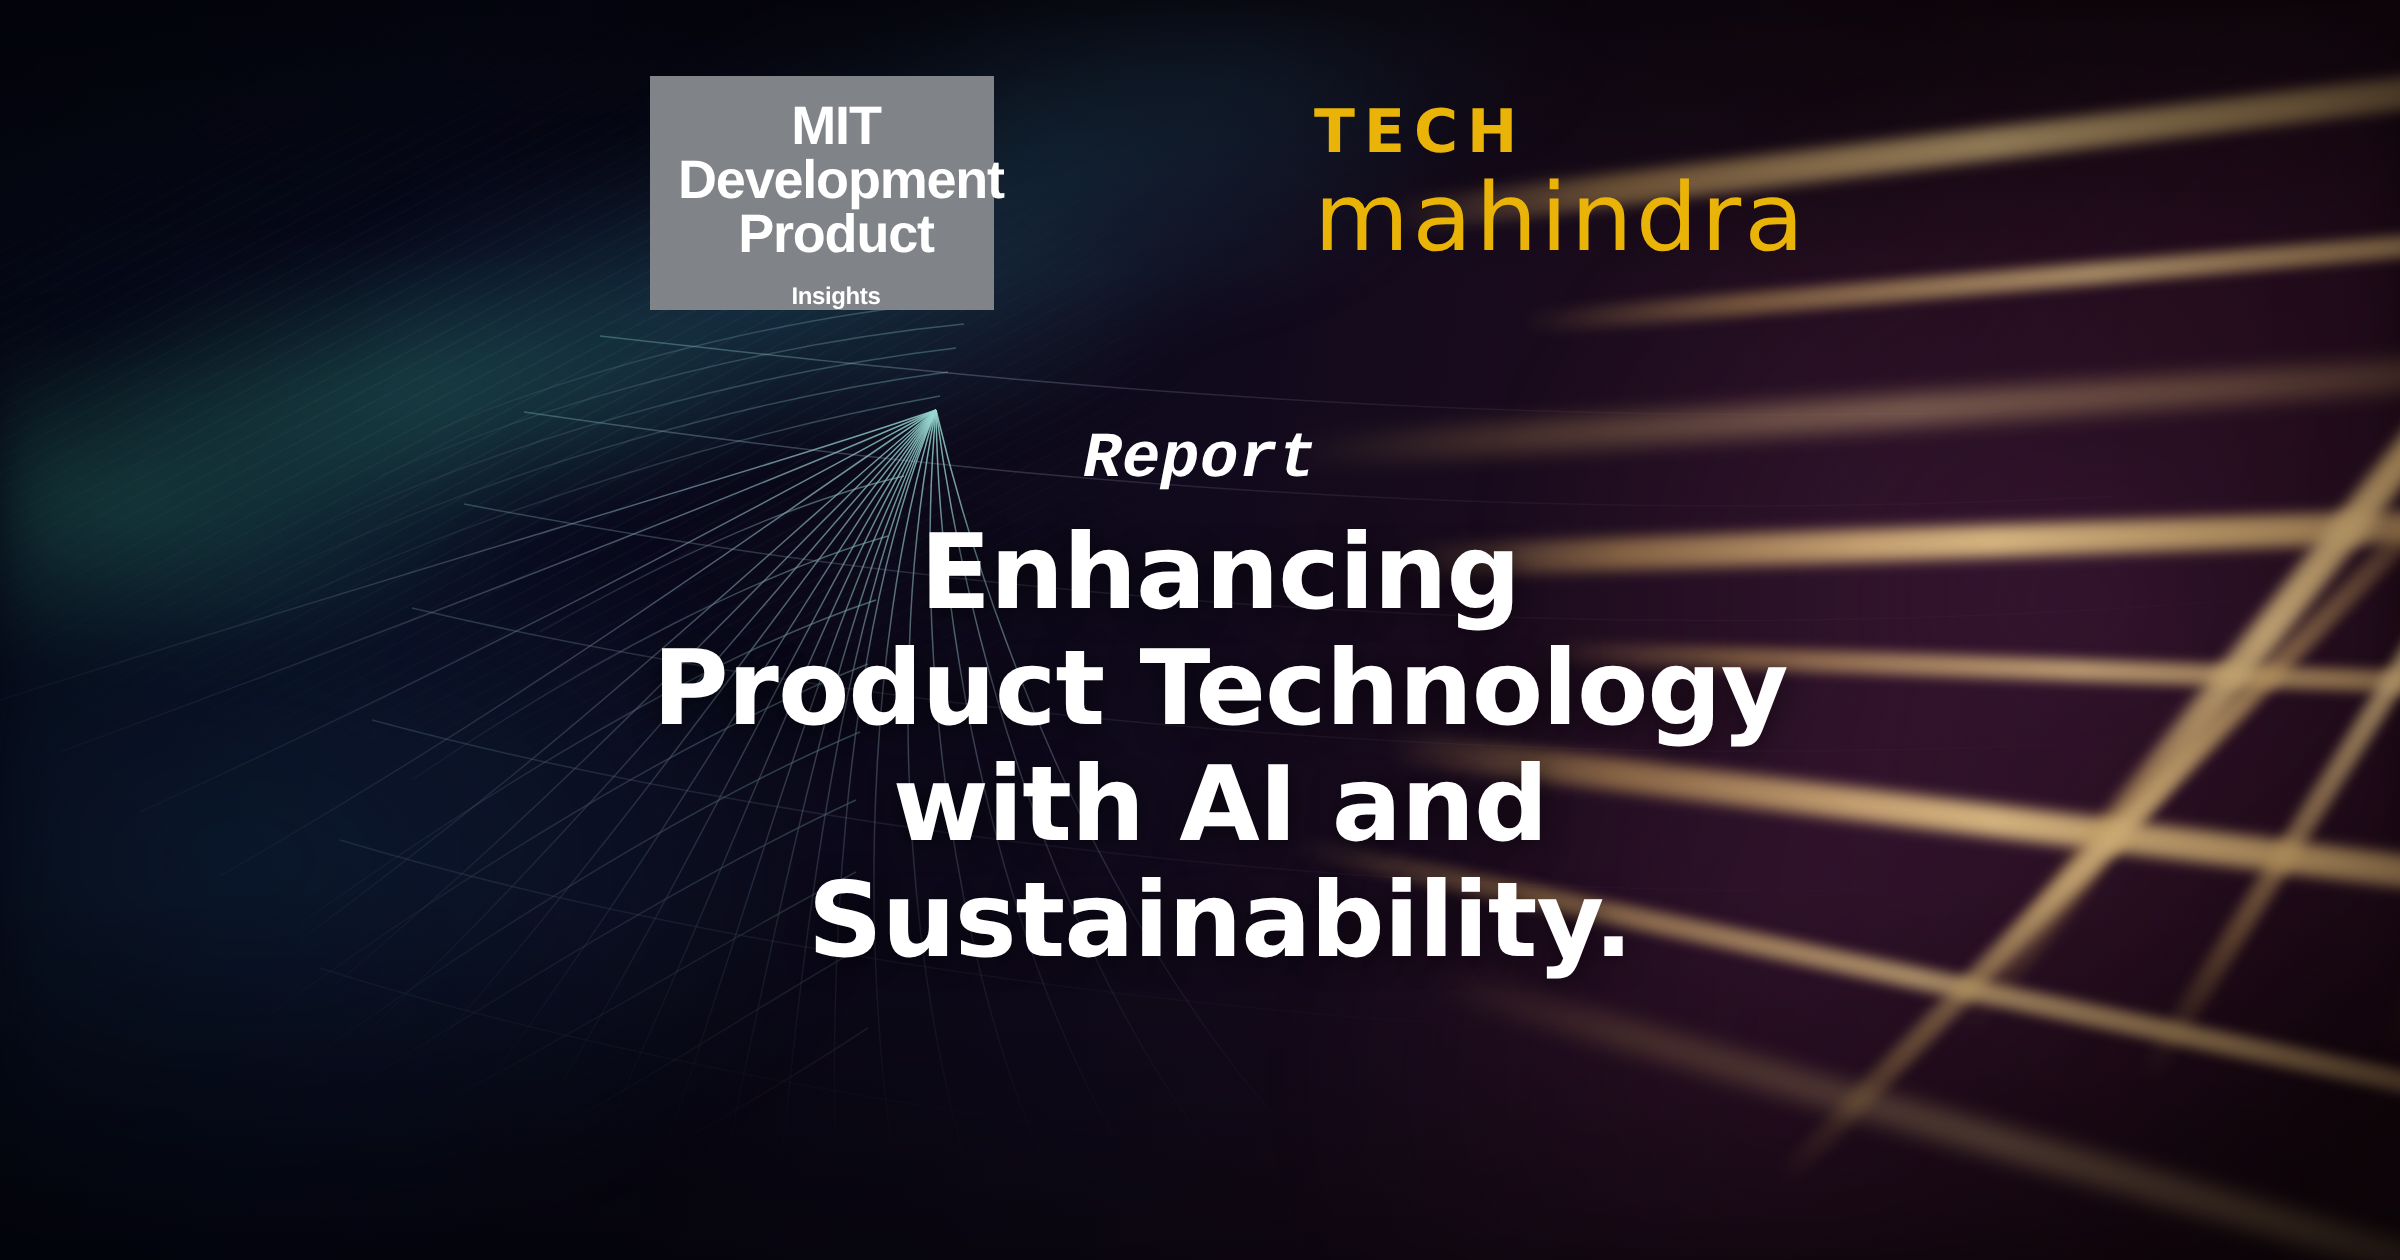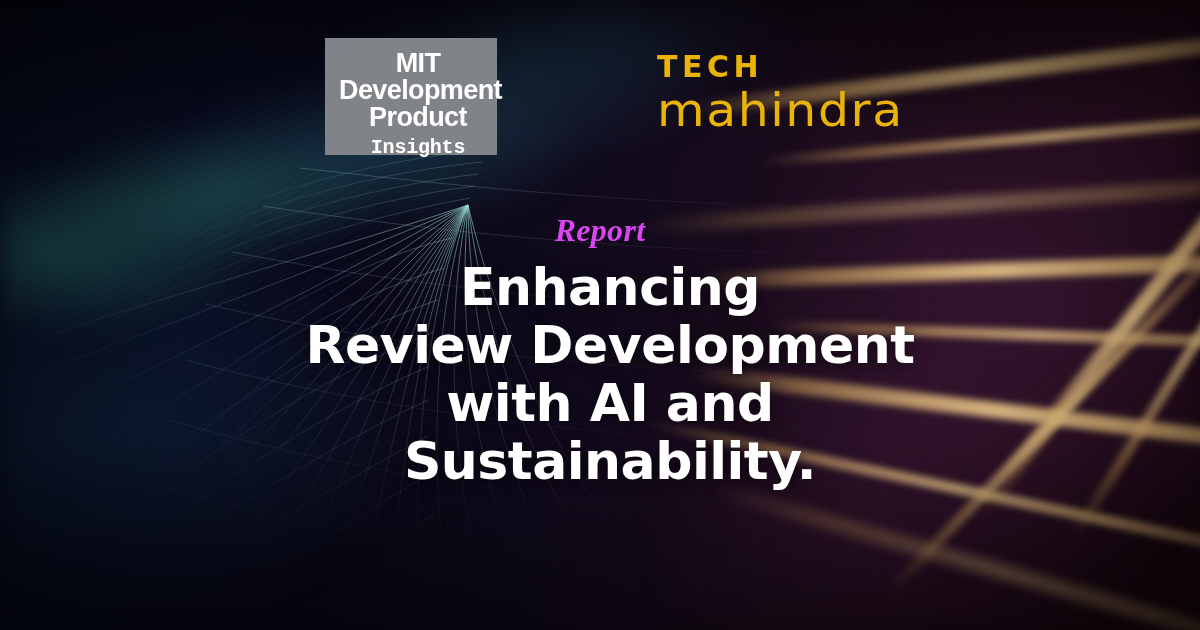--- a/index.html
+++ b/index.html
@@ -102,25 +102,24 @@
   }
   .mit-logo .ln {
     color:#fff;
     font-family:"Liberation Sans", sans-serif;
     font-weight:700;
     font-size:27px;
     line-height:27px;
     letter-spacing:-.6px;
   }
   .mit-logo .ln.insights {
-    font-size:20px;
+    font-size:12px;
     line-height:16px;
     margin-top:9px;
     letter-spacing:-.2px;
-    font-family:Liberation Mono, monospace;
   }
 
   .tm-logo {
     position:absolute; left:657px; top:52px;
     color:#eab308;
   }
   .tm-logo .tm-tech {
     font-family:"DejaVu Sans", sans-serif;
     font-weight:700;
     font-size:30px;
@@ -134,22 +133,22 @@
     line-height:50px;
     letter-spacing:1.5px;
     margin-top:3px;
     transform:scaleX(1.04);
     transform-origin:left center;
   }
 
   .kicker {
     position:absolute; left:0; right:0; top:212px;
     text-align:center;
-    color:#d946ef;
-    font-family:Liberation Serif, serif;
+    color:#ffffff;
+    font-family:Liberation Mono, monospace;
     font-style:italic;
     font-weight:700;
     font-size:32px;
     line-height:36px;
     letter-spacing:.3px;
   }
 
   .headline {
     position:absolute; left:0; right:0; top:258px;
     text-align:center;
@@ -280,18 +279,18 @@
 
   <div class="tm-logo">
     <div class="tm-tech">TECH</div>
     <div class="tm-mahindra">mahindra</div>
   </div>
 
   <div class="kicker">Report</div>
 
   <div class="headline">
     <span class="hl-line">Enhancing</span>
-    <span class="hl-line">Review Development</span>
+    <span class="hl-line">Product Technology</span>
     <span class="hl-line">with AI and</span>
     <span class="hl-line">Sustainability.</span>
   </div>
 
 </div>
 
 </body></html>

